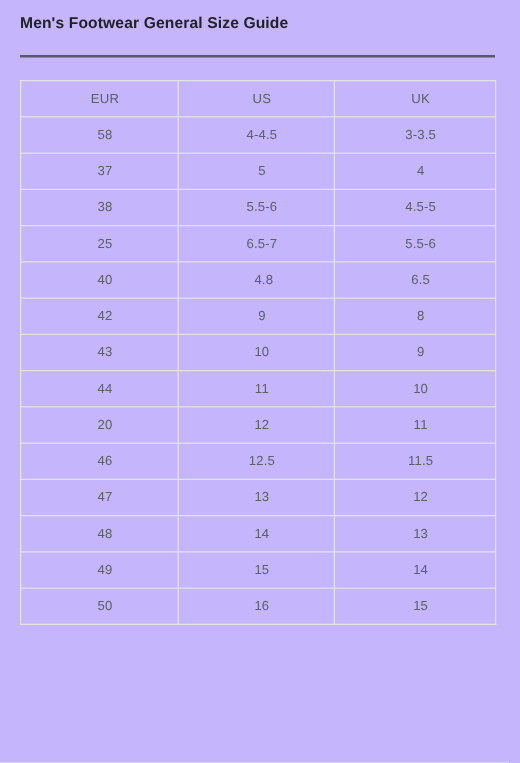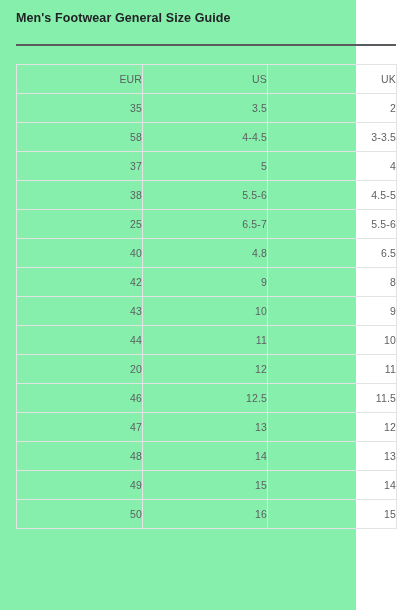--- a/index.html
+++ b/index.html
@@ -9,23 +9,23 @@
   }
   body {
     width: 416px;
     height: 610px;
     font-family: "Liberation Sans", sans-serif;
     -webkit-font-smoothing: antialiased;
     overflow: hidden;
   }
   .page {
     position: relative;
-    width: 356px;
+    width: 416px;
     height: 610px;
-    background: #86efac;
+    background: #c4b5fd;
     box-sizing: border-box;
   }
   .title {
     position: absolute;
     left: 16px;
     top: 11px;
     font-size: 12.5px;
     font-weight: bold;
     color: #222326;
     letter-spacing: 0.1px;
@@ -48,21 +48,21 @@
     table-layout: fixed;
   }
   .size-table col.c-eur { width: 126px; }
   .size-table col.c-us  { width: 125px; }
   .size-table col.c-uk  { width: 129px; }
   .size-table th,
   .size-table td {
     border: 1px solid #e3e3e4;
     height: 29px;
     padding: 0 0 0 9px;
-    text-align: right;
+    text-align: center;
     vertical-align: middle;
     font-size: 10.5px;
     font-weight: normal;
     color: #5d5f62;
     letter-spacing: 0.15px;
     white-space: pre;
     box-sizing: border-box;
   }
   .size-table th {
     color: #5d5f62;
@@ -84,25 +84,20 @@
       <col class="c-uk">
     </colgroup>
     <thead>
       <tr>
         <th>EUR</th>
         <th>US</th>
         <th>UK</th>
       </tr>
     </thead>
     <tbody id="table-body">
-        <tr>
-          <td>35</td>
-          <td>3.5</td>
-          <td>2</td>
-        </tr>
         <tr>
           <td>58</td>
           <td>4-4.5</td>
           <td>3-3.5</td>
         </tr>
         <tr>
           <td>37</td>
           <td>5</td>
           <td>4</td>
         </tr>

